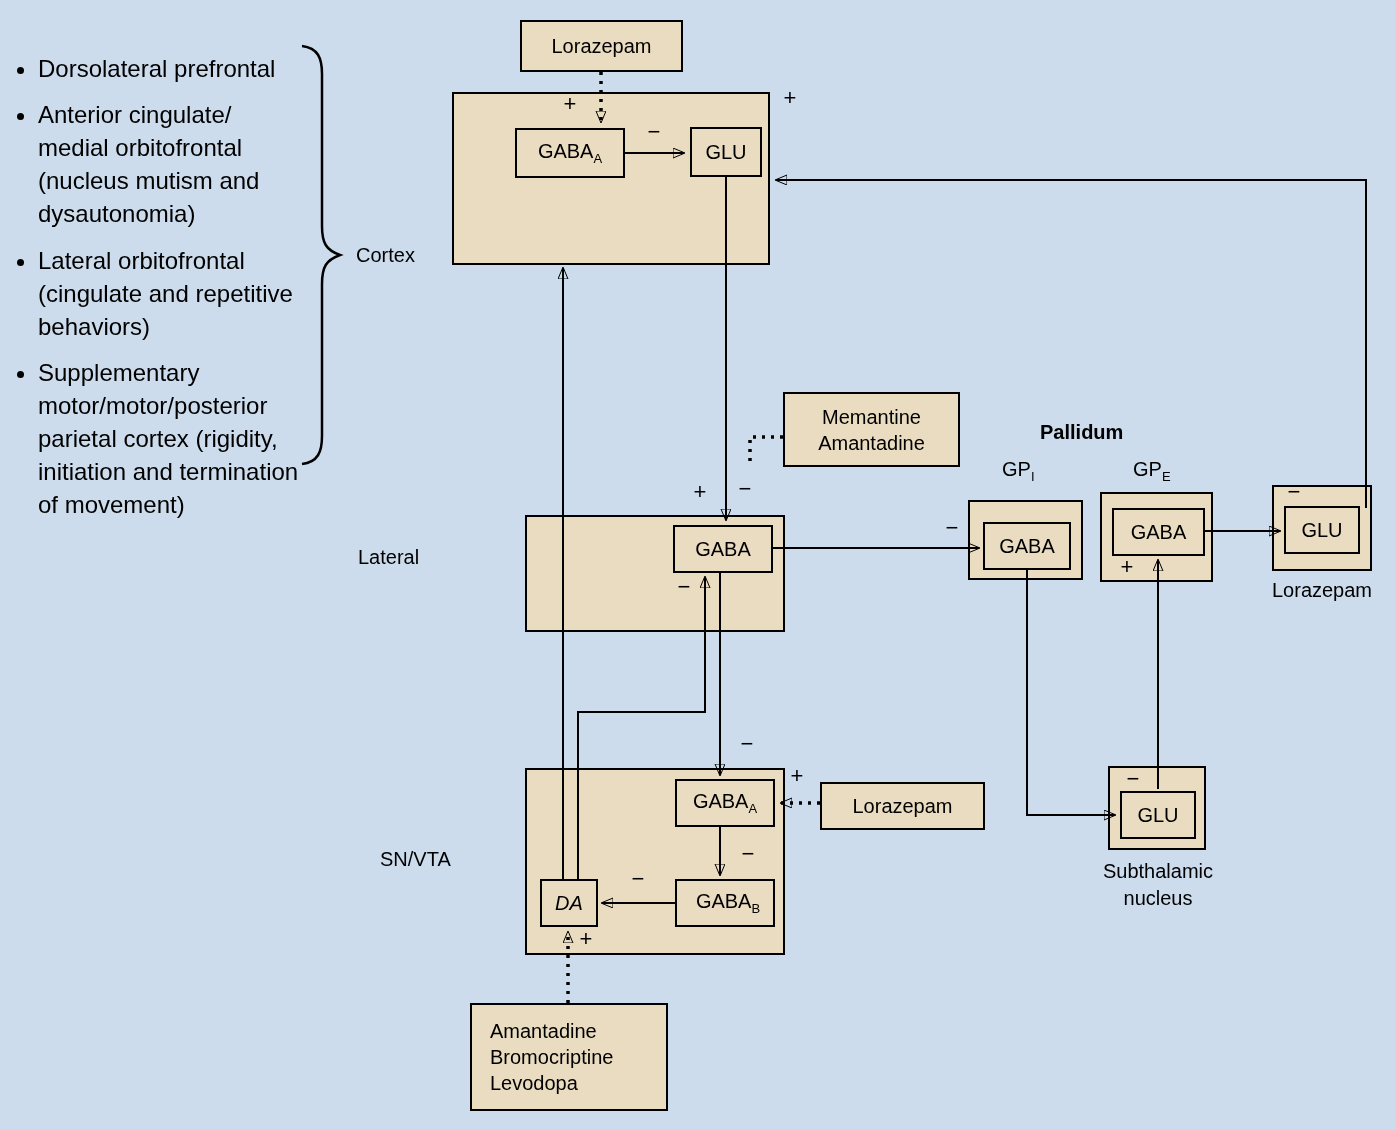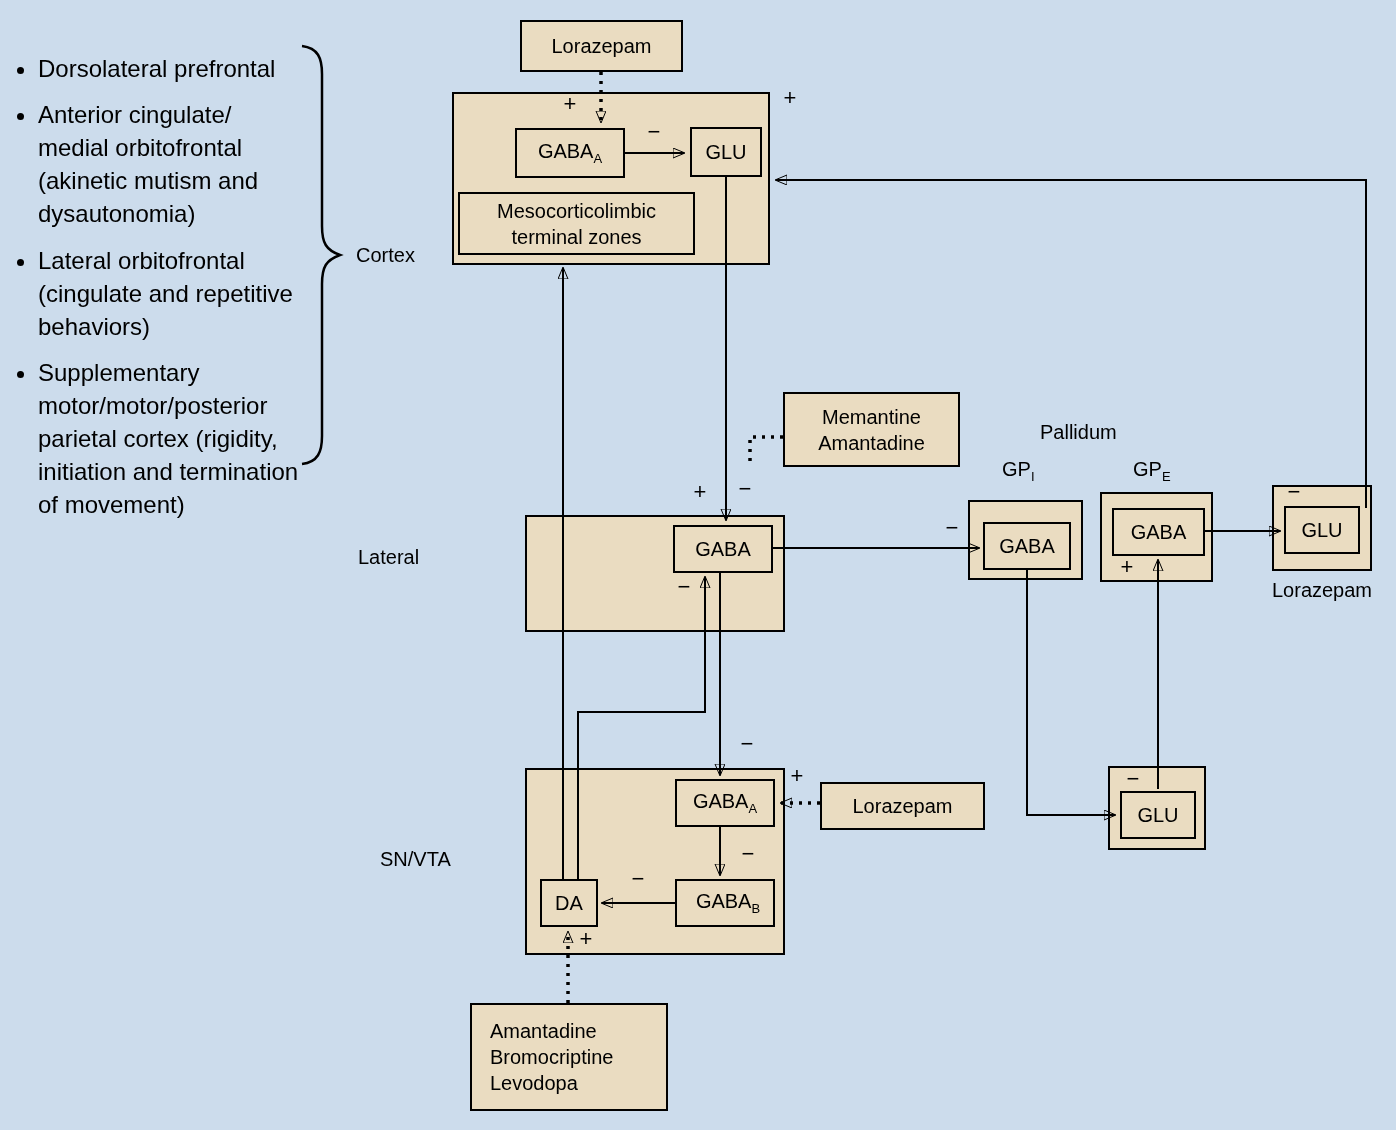--- a/index.html
+++ b/index.html
@@ -74,21 +74,21 @@
 </style>
 </head>
 <body>
 
 <div id="diagram">
 
   <ul id="bullets">
     <li>Dorsolateral prefrontal</li>
     <li>Anterior cingulate/
 medial orbitofrontal
-(akinetic mutism and
+(nucleus mutism and
 dysautonomia)</li>
     <li>Lateral orbitofrontal
 (cingulate and repetitive
 behaviors)</li>
     <li>Supplementary
 motor/motor/posterior
 parietal cortex (rigidity,
 initiation and termination
 of movement)</li>
   </ul>
@@ -106,24 +106,20 @@
   </div>
 
   <div class="node" style="left:515px; top:128px; width:110px; height:50px;">
     <div class="txt"><span>GABA</span><sub>A</sub></div>
   </div>
 
   <div class="node" style="left:690px; top:127px; width:72px; height:50px;">
     <div class="txt">GLU</div>
   </div>
 
-  <div class="node" style="left:458px; top:192px; width:237px; height:63px;">
-    <div class="txt">Mesocorticolimbic
-terminal zones</div>
-  </div>
 
   <div class="node" style="left:783px; top:392px; width:177px; height:75px;">
     <div class="txt">Memantine
 Amantadine</div>
   </div>
 
   <div class="node" style="left:673px; top:525px; width:100px; height:48px;">
     <div class="txt">GABA</div>
   </div>
 
@@ -140,45 +136,47 @@
   </div>
 
   <div class="node" style="left:675px; top:779px; width:100px; height:48px;">
     <div class="txt"><span>GABA</span><sub>A</sub></div>
   </div>
 
   <div class="node" style="left:675px; top:879px; width:100px; height:48px;padding-left:6px;">
     <div class="txt"><span>GABA</span><sub>B</sub></div>
   </div>
 
-  <div class="node" style="left:540px; top:879px; width:58px; height:48px;">
+  <div class="node" style="left:540px; top:879px; width:58px; height:48px;font-style:italic;">
     <div class="txt">DA</div>
   </div>
 
   <div class="node" style="left:820px; top:782px; width:165px; height:48px;">
     <div class="txt">Lorazepam</div>
   </div>
 
   <div class="node" style="left:1120px; top:791px; width:76px; height:48px;">
     <div class="txt">GLU</div>
   </div>
 
   <div class="node left" style="left:470px; top:1003px; width:198px; height:108px;">
     <div class="txt">Amantadine
 Bromocriptine
 Levodopa</div>
   </div>
 
   <div class="rlabel" style="left:356px; top:242px;">Cortex</div>
   <div class="rlabel" style="left:358px; top:544px;">Lateral</div>
   <div class="rlabel" style="left:380px; top:846px;">SN/VTA</div>
-  <div class="rlabel" style="left:1040px; top:419px;">Pallidum</div>
+  <div class="rlabel" style="left:1040px; top:419px;font-weight:bold;">Pallidum</div>
   <div class="rlabel" style="left:1002px; top:456px;"><span>GP</span><sub>I</sub></div>
   <div class="rlabel" style="left:1133px; top:456px;"><span>GP</span><sub>E</sub></div>
   <div class="rlabel center" style="left:1267px; top:577px; width:110px;">Lorazepam</div>
+  <div class="rlabel center" style="left:1078px; top:858px; width:160px;">Subthalamic
+nucleus</div>
 
   <span class="sign" style="left:570px; top:104px;">+</span>
   <span class="sign" style="left:654px; top:132px;">−</span>
   <span class="sign" style="left:790px; top:98px;">+</span>
   <span class="sign" style="left:700px; top:492px;">+</span>
   <span class="sign" style="left:745px; top:489px;">−</span>
   <span class="sign" style="left:684px; top:587px;">−</span>
   <span class="sign" style="left:952px; top:528px;">−</span>
   <span class="sign" style="left:747px; top:744px;">−</span>
   <span class="sign" style="left:797px; top:776px;">+</span>

